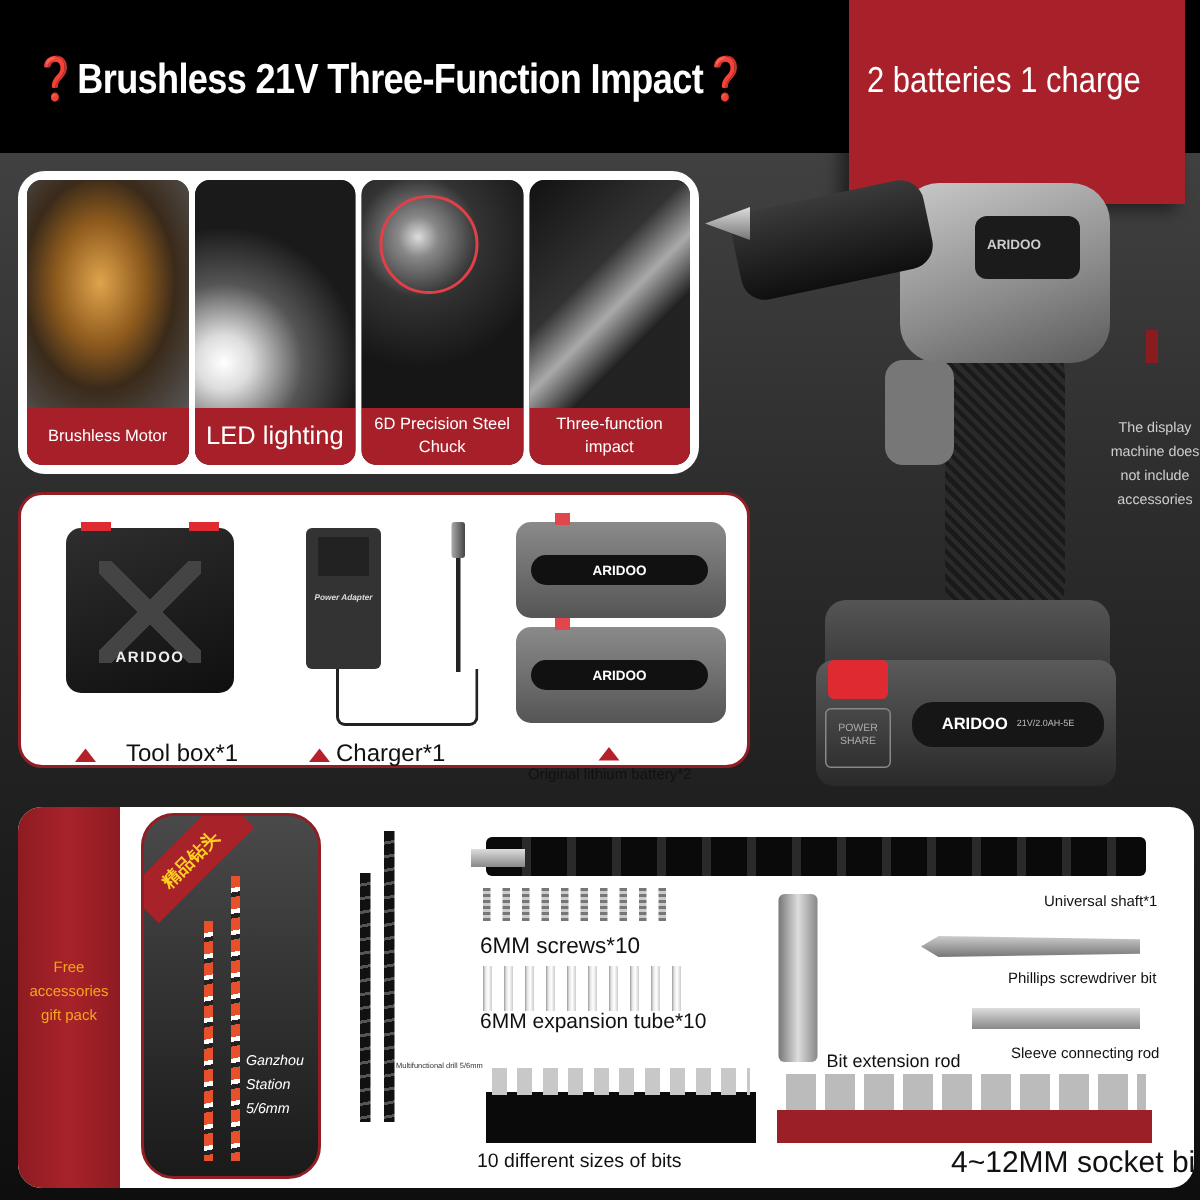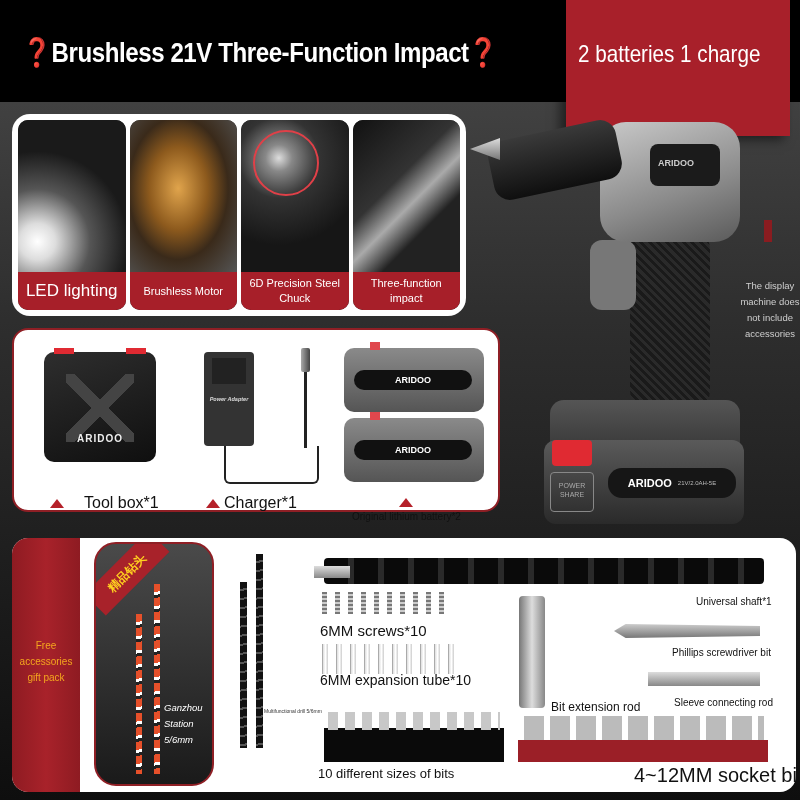--- a/index.html
+++ b/index.html
@@ -139,26 +139,26 @@
 
   <div class="header">
     <div class="header-title">❓Brushless 21V Three-Function Impact❓</div>
   </div>
   <div class="header-badge">
     <span>2 batteries 1 charge</span>
   </div>
 
   <div class="feature-panel">
     <div class="feature-card">
+      <div class="img motor"></div>
+      <div class="cap">Brushless Motor</div>
+    </div>
+    <div class="feature-card">
       <div class="img led"></div>
       <div class="cap big">LED lighting</div>
-    </div>
-    <div class="feature-card">
-      <div class="img motor"></div>
-      <div class="cap">Brushless Motor</div>
     </div>
     <div class="feature-card">
       <div class="img chuck">
           <div class="ring"></div>
         </div>
       <div class="cap">6D Precision Steel Chuck</div>
     </div>
     <div class="feature-card">
       <div class="img impact"></div>
       <div class="cap">Three-function impact</div>

